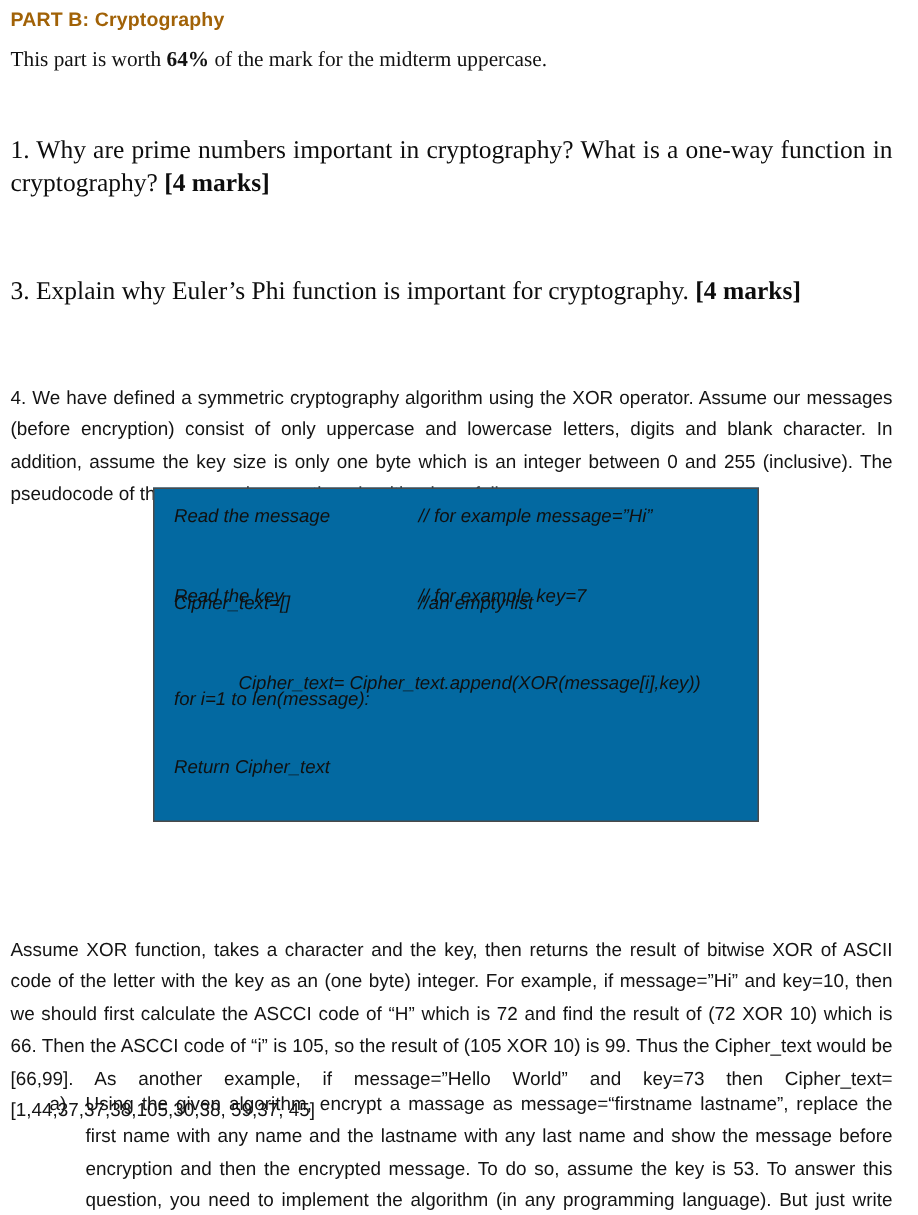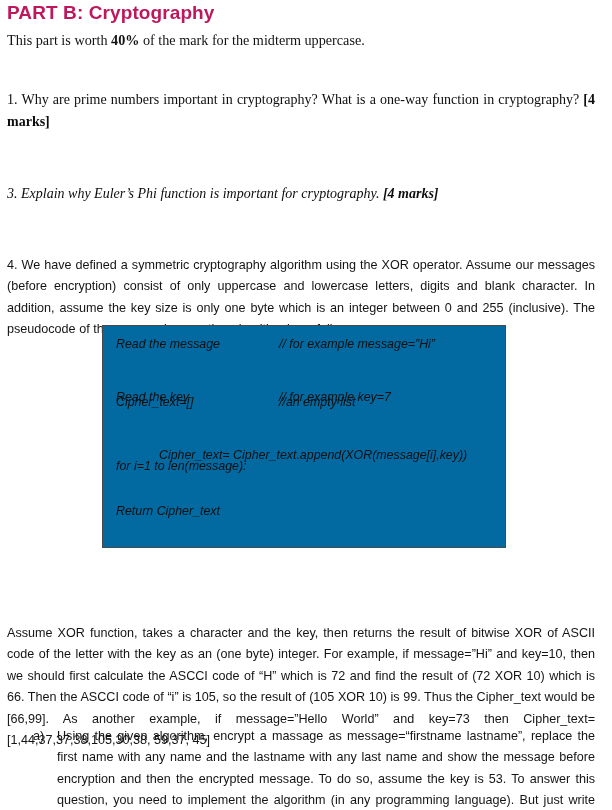--- a/index.html
+++ b/index.html
@@ -24,53 +24,53 @@
     padding: 0;
   }
 
   
   .title {
     position: absolute;
     left: 7px;
     top: 2px;
     font-family: "Liberation Sans", "DejaVu Sans", sans-serif;
     font-weight: bold;
-    font-size: 19px;
+    font-size: 13px;
     letter-spacing: 0.1px;
     line-height: 21px;
-    color: #be185d;
+    color: #a16207;
     white-space: nowrap;
   }
   .subtitle {
     position: absolute;
     left: 7px;
     top: 31px;
     font-family: "Liberation Serif", "DejaVu Serif", serif;
     font-size: 14.2px;
     line-height: 18px;
     color: #121212;
     white-space: nowrap;
   }
   .subtitle b { font-weight: bold; }
 
   
   .serif-block {
     position: absolute;
     left: 7px;
     width: 588px;
     font-family: "Liberation Serif", "DejaVu Serif", serif;
-    font-size: 14px;
+    font-size: 17px;
     line-height: 21.5px;
     text-align: justify;
     color: #0d0d0d;
   }
   .serif-block b { font-weight: bold; }
   #q1 { top: 89px; }
   #q2 { top: 136px; }
-  #q3 { top: 183px; font-style: italic; }
+  #q3 { top: 183px; }
 
   
   .sans-block {
     position: absolute;
     left: 7px;
     width: 588px;
     font-family: "Liberation Sans", "DejaVu Sans", sans-serif;
     font-size: 12.6px;
     line-height: 21.4px;
     text-align: justify;
@@ -156,21 +156,21 @@
   }
 </style>
 </head>
 <body>
 
 <div class="page">
 
   <div class="title">PART B: Cryptography</div>
 
   <div class="subtitle">
-    <span>This part is worth </span><b>40%</b><span> of the mark for the midterm uppercase.</span>
+    <span>This part is worth </span><b>64%</b><span> of the mark for the midterm uppercase.</span>
   </div>
 
   <div class="serif-block" id="q1">
     <span>1.  Why are prime numbers important in cryptography? What is a one-way function in cryptography?  </span><b>[4 marks]</b>
   </div>
 
 
   <div class="serif-block" id="q3">
     <span>3. Explain why Euler’s Phi function is important for cryptography.  </span><b>[4 marks]</b>
   </div>

